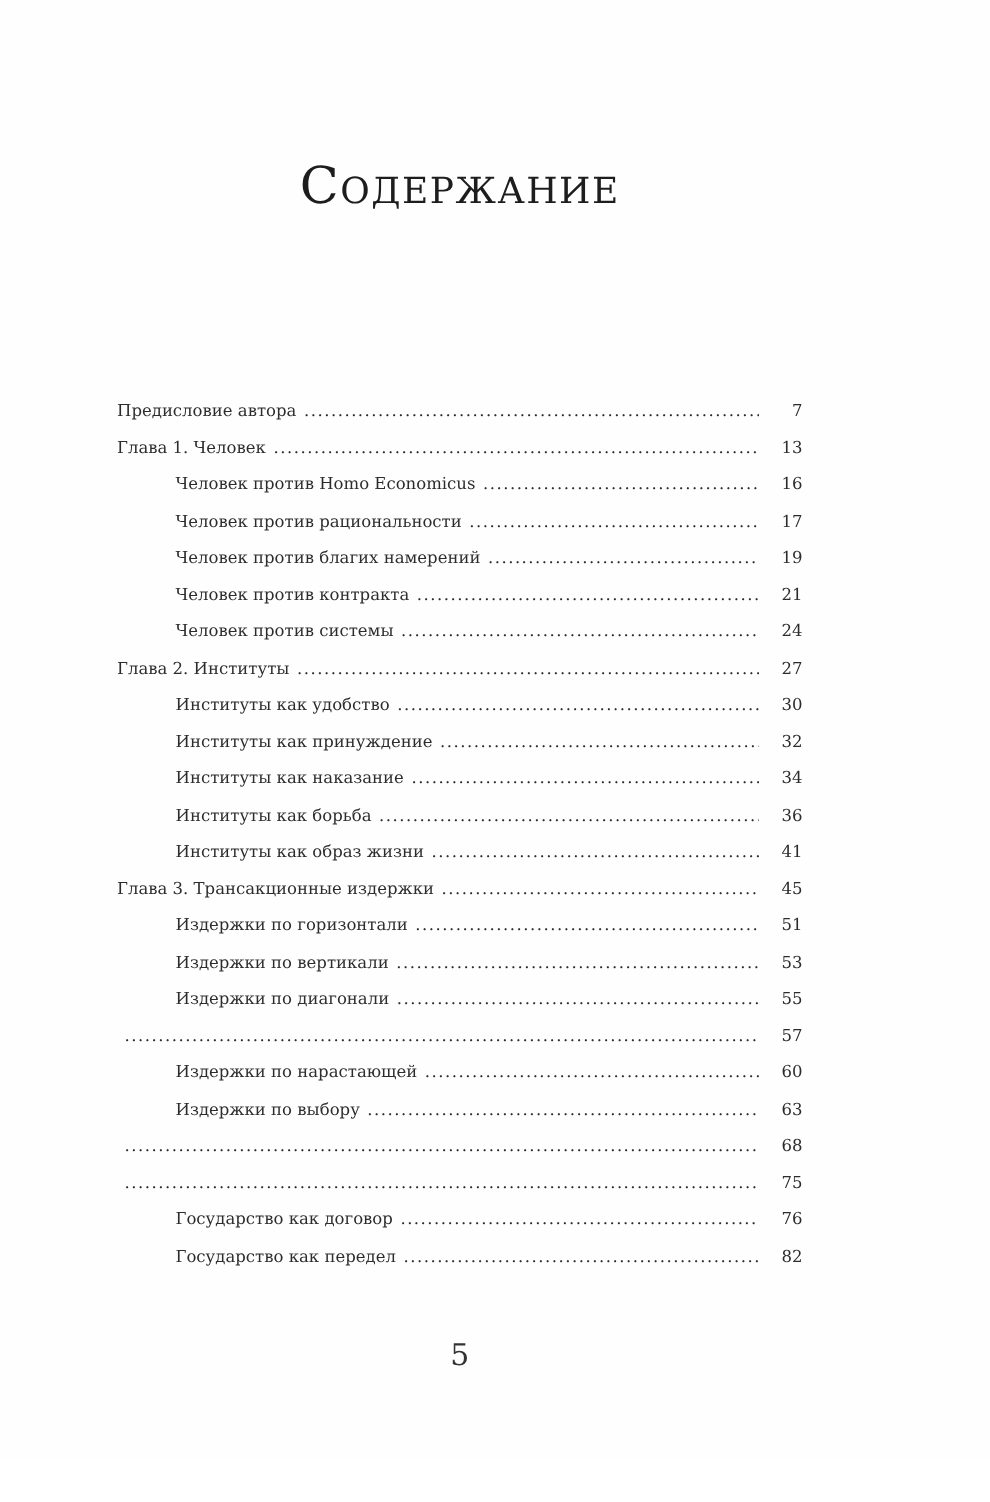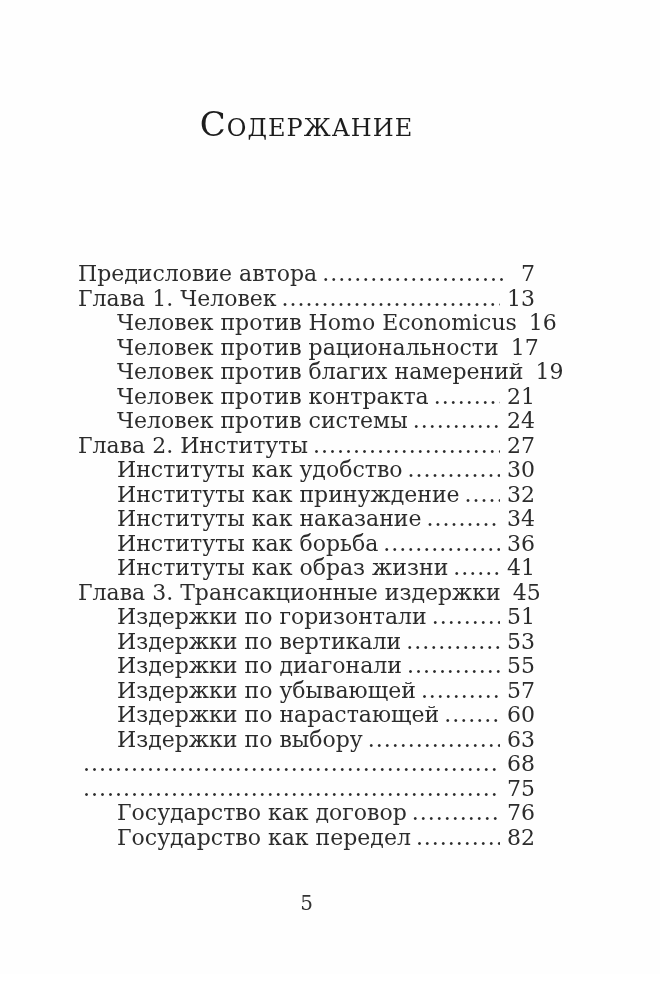--- a/index.html
+++ b/index.html
@@ -34,21 +34,21 @@
     position: absolute;
     left: 78px;
     top: 262px;
     width: 457px;
   }
   .toc-row {
     display: flex;
     align-items: flex-start;
     height: 24.5px;
     line-height: 24.5px;
-    font-size: 22px;
+    font-size: 11px;
     white-space: nowrap;
   }
   .toc-row.lvl1 .label {
     padding-left: 39px;
   }
   .label {
     flex: 0 0 auto;
   }
   .leader {
     flex: 1 1 auto;
@@ -162,21 +162,20 @@
         <span class="label">Издержки по вертикали</span>
         <span class="leader"></span>
         <span class="pagenum">53</span>
       </div>
       <div class="toc-row lvl1">
         <span class="label">Издержки по диагонали</span>
         <span class="leader"></span>
         <span class="pagenum">55</span>
       </div>
       <div class="toc-row lvl1">
-        <span class="label">Издержки по убывающей</span>
         <span class="leader"></span>
         <span class="pagenum">57</span>
       </div>
       <div class="toc-row lvl1">
         <span class="label">Издержки по нарастающей</span>
         <span class="leader"></span>
         <span class="pagenum">60</span>
       </div>
       <div class="toc-row lvl1">
         <span class="label">Издержки по выбору</span>

